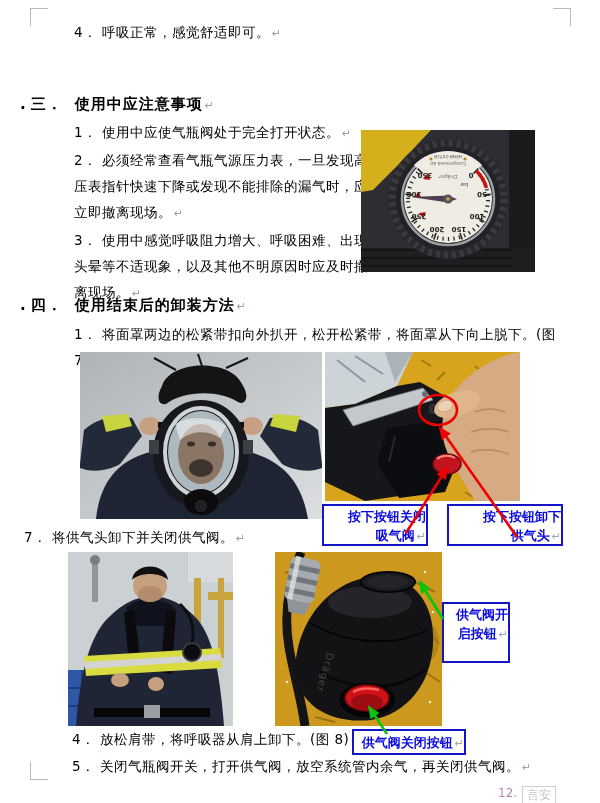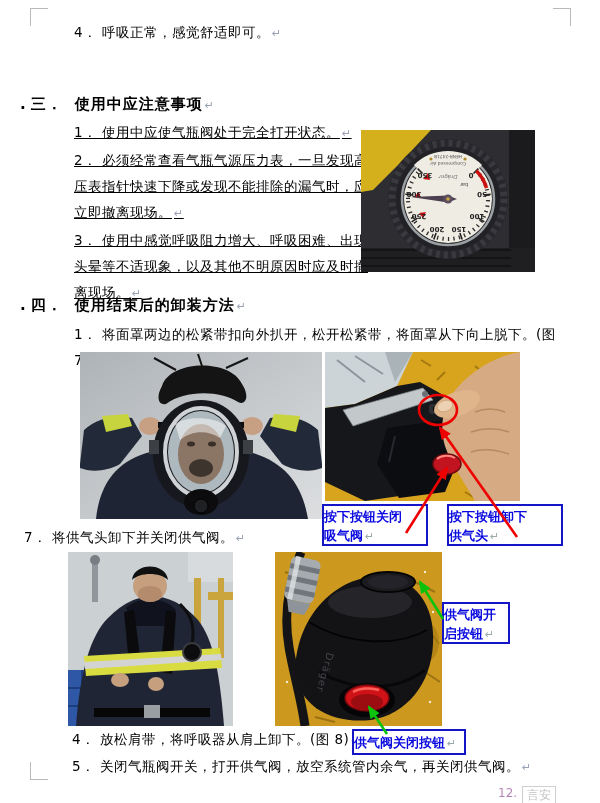--- a/index.html
+++ b/index.html
@@ -1,27 +1,27 @@
 <!DOCTYPE html>
 <html><head>
 <meta charset="utf-8">
 <style>
   html,body{margin:0;padding:0;background:#ffffff;}
   .page{position:relative;width:600px;height:803px;background:#fff;overflow:hidden;
         font-family:"DejaVu Sans","Liberation Sans",sans-serif;color:#000;}
   .t{position:absolute;font-size:13.5px;line-height:26px;letter-spacing:.5px;}
-  .t p{margin:0;text-decoration:underline;}
+  .t p{margin:0;}
   .hd{position:absolute;font-weight:bold;font-size:15px;letter-spacing:1px;line-height:22px;}
   .hd .bullet{font-weight:bold;margin-right:4px;}
   .hd .num{margin-right:12px;}
   .pmark{color:#98a0b4;font-size:11px;margin-left:2px;font-weight:normal;}
   .photo{position:absolute;z-index:1;}
   .overlay{position:absolute;z-index:6;pointer-events:none;}
   .callout{position:absolute;z-index:5;border:2px solid #1515c8;background:#fff;
-           color:#0a0ae0;font-weight:bold;font-size:13px;text-align:left;
+           color:#0a0ae0;font-weight:bold;font-size:13px;text-align:right;
            line-height:19px;padding-top:1px;box-sizing:border-box;}
   .callout .pmark{color:#9aa;}
   .cm{position:absolute;width:17px;height:17px;z-index:0;}
   .cm-tl{left:30px;top:8px;border-left:1px solid #b9b9b9;border-top:1px solid #b9b9b9;}
   .cm-tr{left:553px;top:8px;border-right:1px solid #b9b9b9;border-top:1px solid #b9b9b9;}
   .cm-bl{left:30px;top:762px;border-left:1px solid #b9b9b9;border-bottom:1px solid #b9b9b9;}
   .footer{position:absolute;left:498px;top:786px;display:flex;gap:5px;align-items:flex-start;
           opacity:.55;z-index:2;}
   .footer .pgno{color:#701a75;font-size:12px;}
   .stamp{border:1px solid #a8a8a8;color:#909090;font-size:12px;padding:1px 4px;line-height:15px;}
@@ -241,21 +241,21 @@
   <svg class="overlay" style="left:275px;top:553px;" width="285" height="230" viewBox="0 0 285 230">
     <defs>
       <marker id="arrG" markerUnits="userSpaceOnUse" markerWidth="13" markerHeight="11" refX="11" refY="5.5" orient="auto">
         <path d="M0,0 L13,5.5 L0,11 Z" fill="#0cc20c"></path>
       </marker>
     </defs>
     <line x1="168" y1="66" x2="145" y2="29" stroke="#0cc20c" stroke-width="2.6" marker-end="url(#arrG)"></line>
     <line x1="112" y1="181" x2="94" y2="154" stroke="#0cc20c" stroke-width="2.6" marker-end="url(#arrG)"></line>
   </svg>
 
-  <div class="callout" style="left:442px;top:602px;width:68px;height:42px;">
+  <div class="callout" style="left:442px;top:602px;width:68px;height:61px;">
     <div><span>供气阀开</span></div>
     <div><span>启按钮</span><span class="pmark">↵</span></div>
   </div>
   <div class="callout" style="left:327px;top:729px;width:114px;height:26px;line-height:21px;margin-left:25px;">
     <span>供气阀关闭按钮</span><span class="pmark">↵</span>
   </div>
 
   <div class="t" style="left:72px;top:726px;width:330px;">
     <span>4． 放松肩带，将呼吸器从肩上卸下。(图 8)</span><span class="pmark">↵</span>
   </div>

